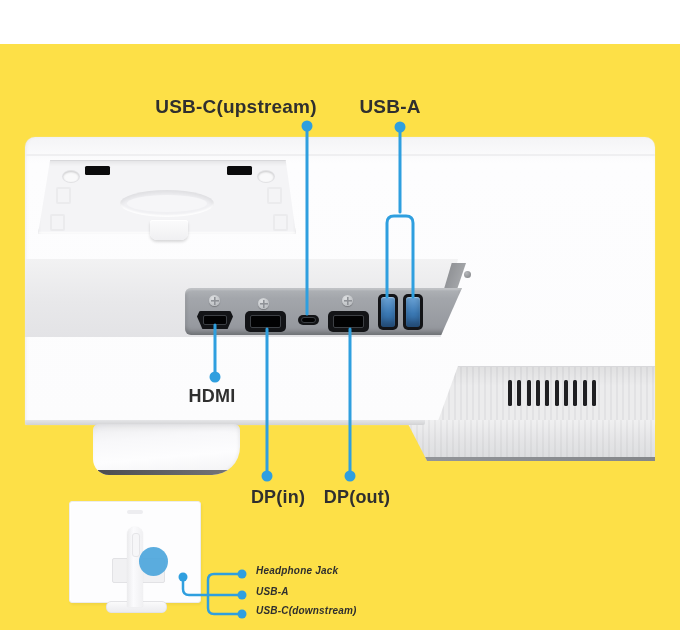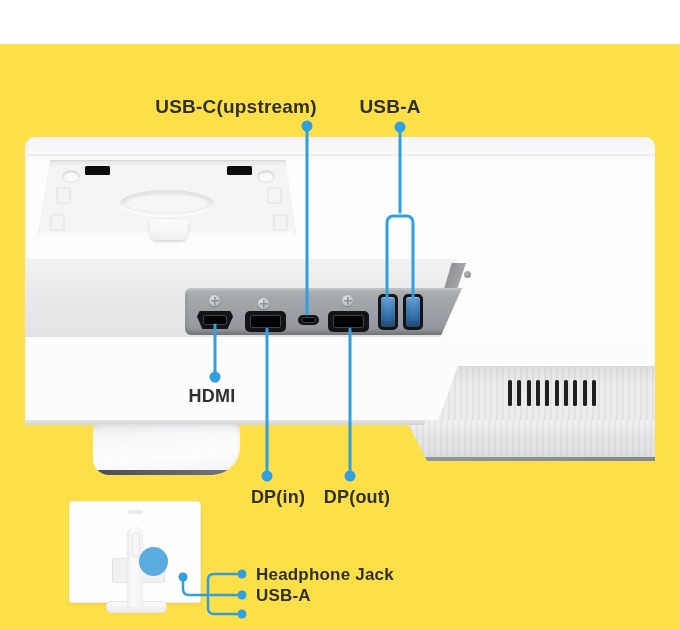--- a/index.html
+++ b/index.html
@@ -9,21 +9,21 @@
     margin-top:44px;
   }
   
   .lbl{
     position:absolute;white-space:nowrap;color:#2f2f2f;font-weight:600;
     letter-spacing:.2px;z-index:7;
   }
   .lbl.center{transform:translateX(-50%);}
   .lbl.top-size{font-size:19px;}
   .lbl.mid-size{font-size:18px;}
-  .lbl.side-size{font-size:17px;}
+  .lbl.side-size{font-size:10px;font-style:italic;}
 
   
   .rear-body{
     position:absolute;left:25px;top:93px;width:630px;height:288px;z-index:1;
     background:linear-gradient(180deg,#f4f4f6 0%,#fdfdfe 9%,#fcfcfd 100%);
     border-radius:10px 10px 2px 2px;
     box-shadow:inset 0 -2px 3px rgba(0,0,0,.04),inset 2px 0 3px rgba(0,0,0,.03),0 0 1px #e7e7ea;
   }
   .body-crease{position:absolute;left:25px;top:110px;width:630px;height:2px;background:#efeff1;z-index:1;}
   .vesa-recess{
@@ -248,14 +248,15 @@
     </g>
   </svg>
 
   <div class="lbl center top-size" style="left:236px;top:52px;">USB-C(upstream)</div>
   <div class="lbl center top-size" style="left:390px;top:52px;">USB-A</div>
   <div class="lbl center mid-size" style="left:212px;top:342px;">HDMI</div>
   <div class="lbl center mid-size" style="left:278px;top:443px;">DP(in)</div>
   <div class="lbl center mid-size" style="left:357px;top:443px;">DP(out)</div>
   <div class="lbl side-size" style="left:256px;top:521px;">Headphone Jack</div>
   <div class="lbl side-size" style="left:256px;top:542px;">USB-A</div>
+  <div class="lbl side-size" style="left:256px;top:561px;">USB-C(downstream)</div>
 
 </div>
 
 </body></html>

